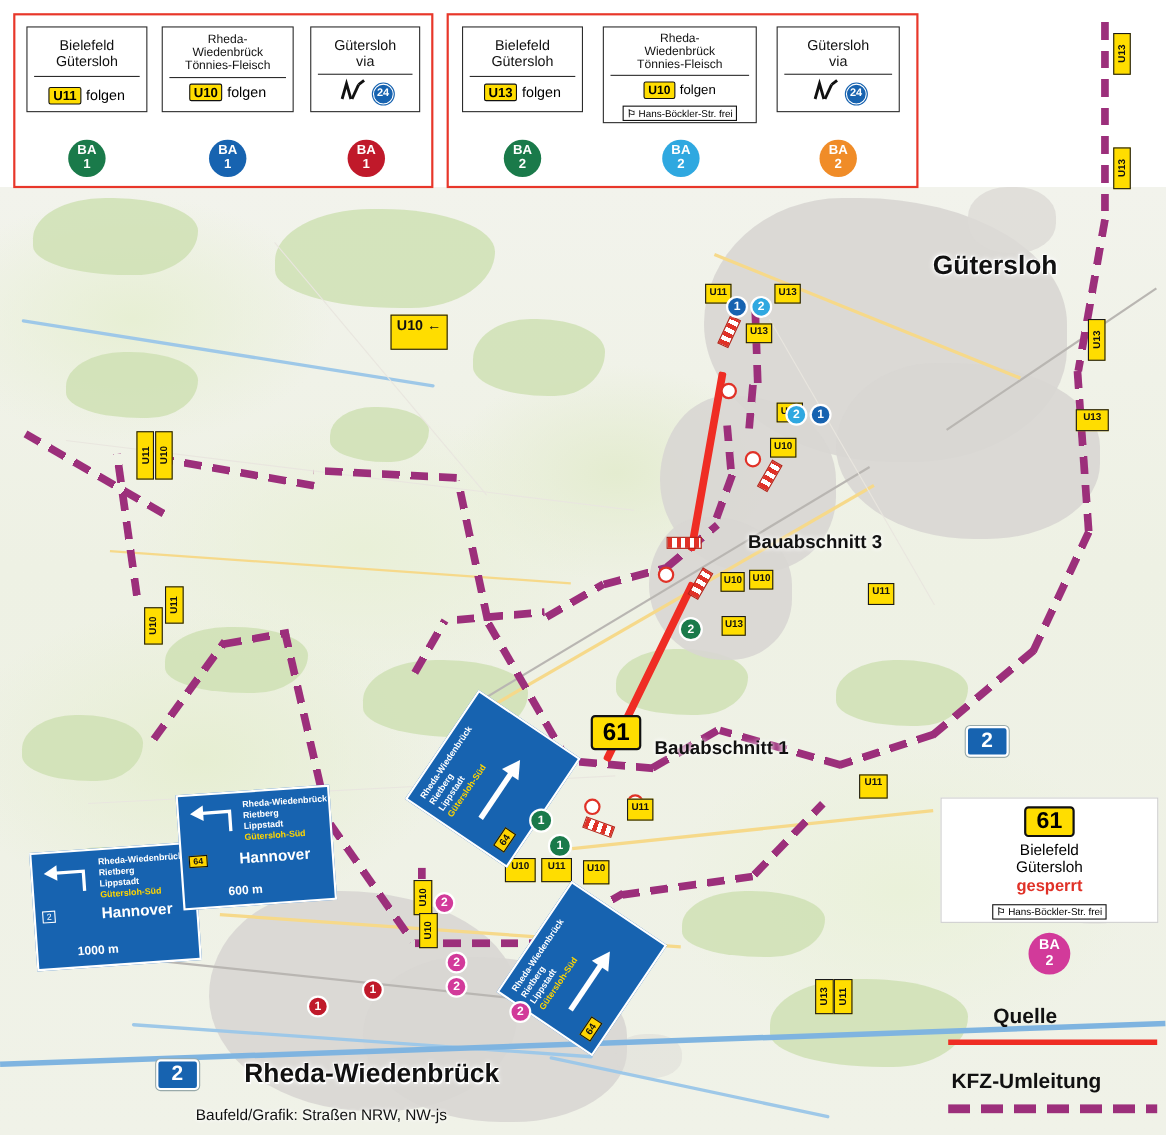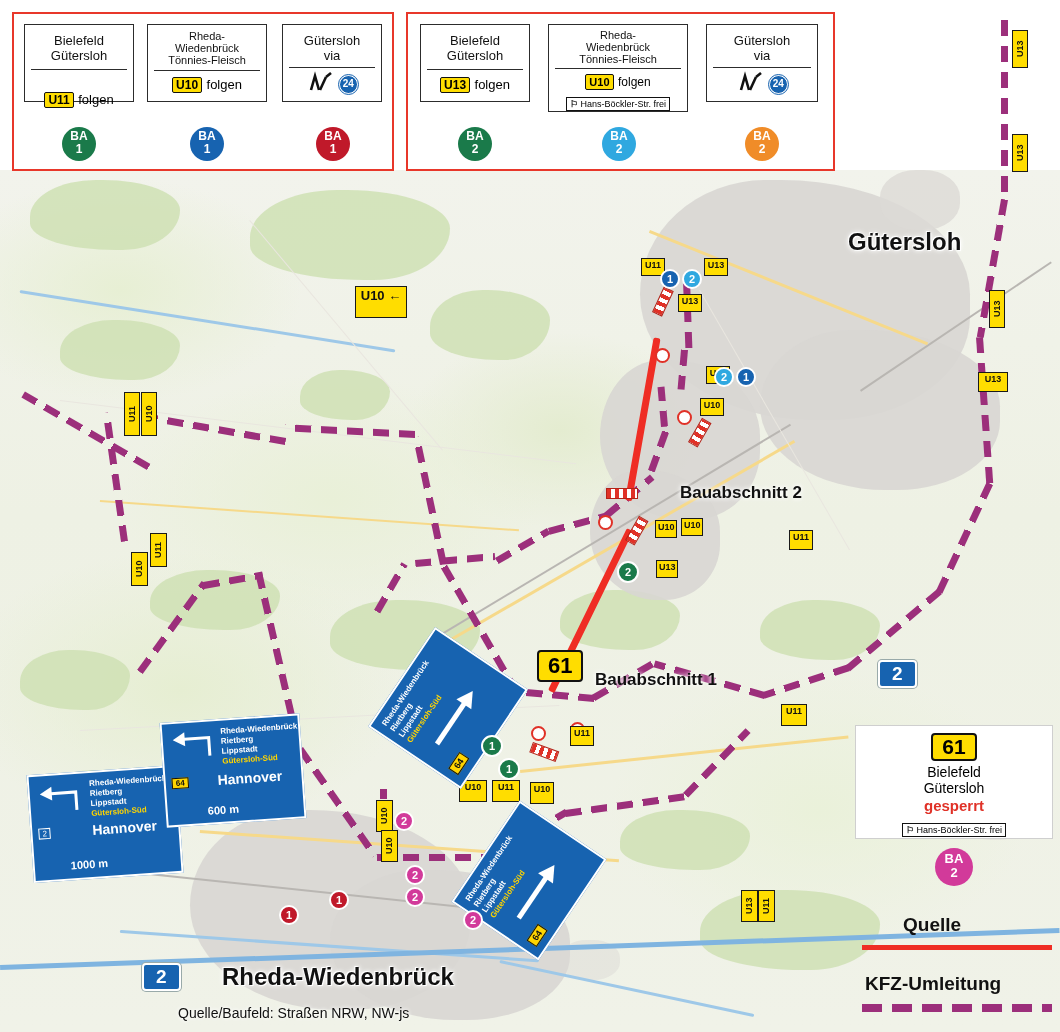--- a/index.html
+++ b/index.html
@@ -239,21 +239,21 @@
     <div class="circ-mark" style="left:598px;top:345px;"></div>
     <div class="circ-mark" style="left:531px;top:556px;"></div>
     <div class="circ-mark" style="left:570px;top:552px;"></div>
   </div>
 
   <div class="sign-board" style="left:12px;top:12px;width:378px;height:155px;">
 
     <div class="sign-cell" style="left:10px;top:10px;width:110px;height:78px;">
       <div class="sign-line" style="margin-top:8px;">Bielefeld</div>
       <div class="sign-line">Gütersloh</div>
-      <div style="border-top:1px solid #2c2c2c;margin:6px 6px 0 6px;padding-top:20px;">
+      <div style="border-top:1px solid #2c2c2c;margin:6px 6px 0 6px;padding-top:8px;">
         <span class="u-badge">U11</span>
         <span class="folgen">folgen</span>
       </div>
     </div>
     <div class="ba-circle" style="left:48px;top:113px;background:#1a7a4a;">
       <span>BA</span>
       <span>1</span>
     </div>
 
     <div class="sign-cell" style="left:133px;top:10px;width:120px;height:78px;">
@@ -337,28 +337,28 @@
     </div>
     <div class="ba-circle" style="left:337px;top:113px;background:#f08c28;">
       <span>BA</span>
       <span>2</span>
     </div>
   </div>
 
   <div class="city-label" style="left:848px;top:228px;">Gütersloh</div>
   <div class="city-label" style="left:222px;top:963px;">Rheda-Wiedenbrück</div>
 
-  <div class="section-label" style="left:680px;top:483px;">Bauabschnitt 2</div>
+  <div class="section-label" style="left:680px;top:483px;">Bauabschnitt 3</div>
   <div class="section-label" style="left:595px;top:670px;">Bauabschnitt 1</div>
 
   <div class="a61-map" style="left:537px;top:650px;">61</div>
   <div class="a2-shield" style="left:878px;top:660px;">2</div>
   <div class="a2-shield" style="left:142px;top:963px;">2</div>
 
-  <div class="source-label" style="left:178px;top:1005px;">Quelle/Baufeld: Straßen NRW, NW-js</div>
+  <div class="source-label" style="left:178px;top:1005px;">Baufeld/Grafik: Straßen NRW, NW-js</div>
 
   <div class="usign" style="left:355px;top:286px;width:52px;height:32px;font-size:13px;line-height:14px;padding-top:2px;">
     <span>U10</span>
     <span>←</span>
   </div>
   <div class="usign vert" style="left:124px;top:392px;width:16px;height:44px;">U11</div>
   <div class="usign vert" style="left:141px;top:392px;width:16px;height:44px;">U10</div>
   <div class="usign vert" style="left:150px;top:533px;width:17px;height:34px;">U11</div>
   <div class="usign vert" style="left:131px;top:552px;width:17px;height:34px;">U10</div>
   <div class="usign" style="left:641px;top:258px;width:24px;height:18px;">U11</div>

